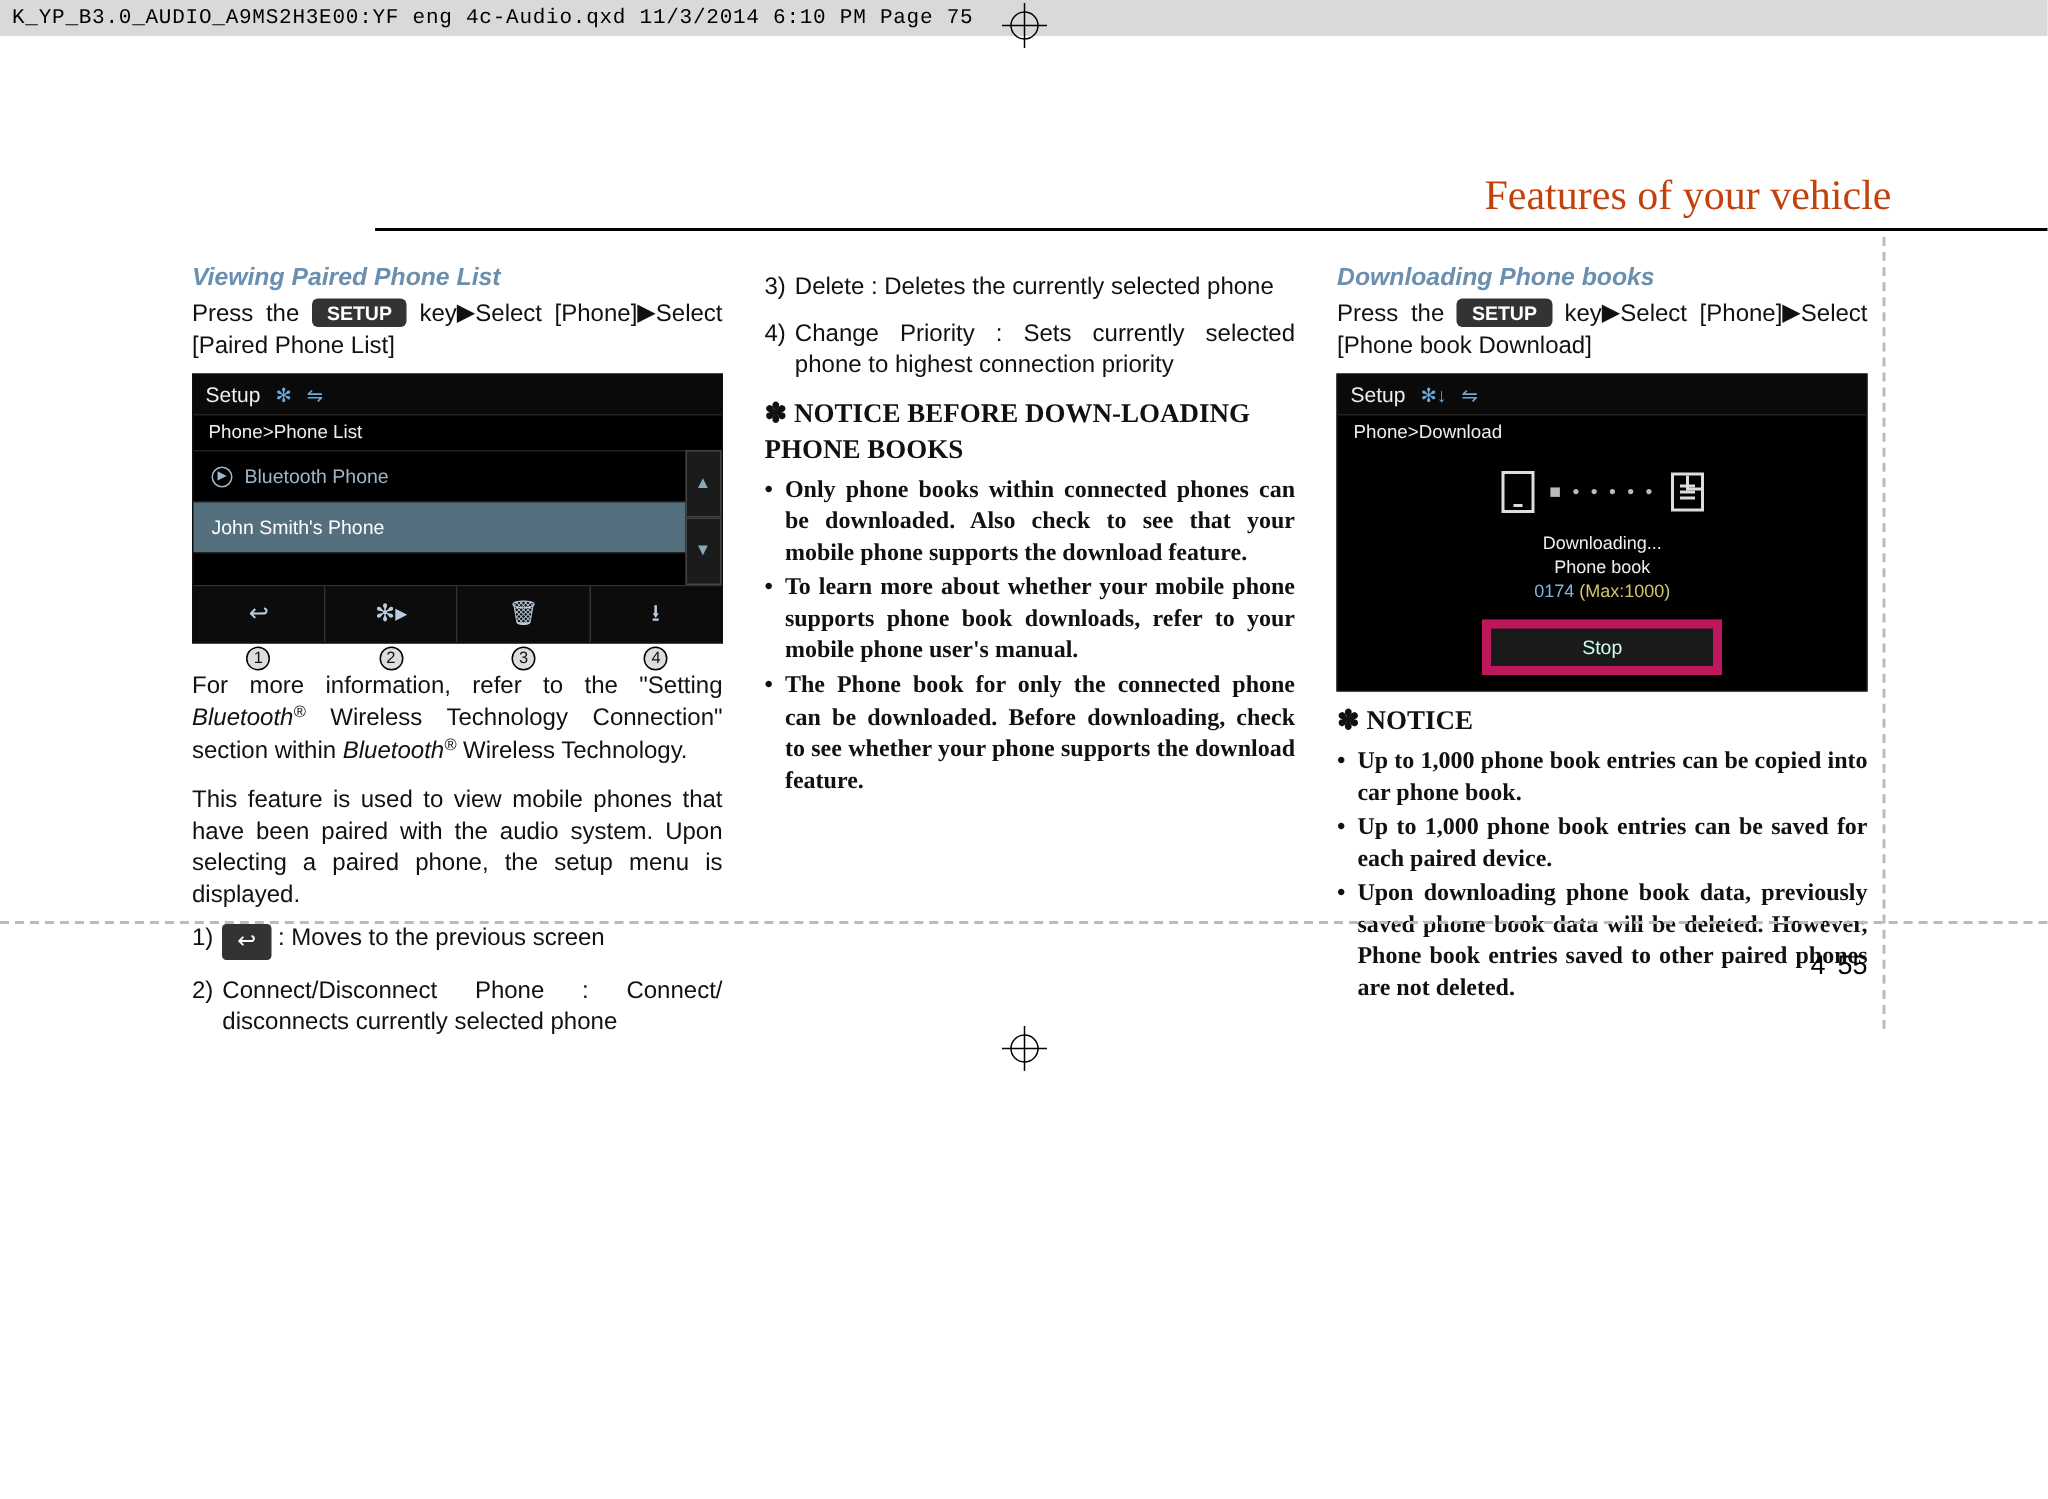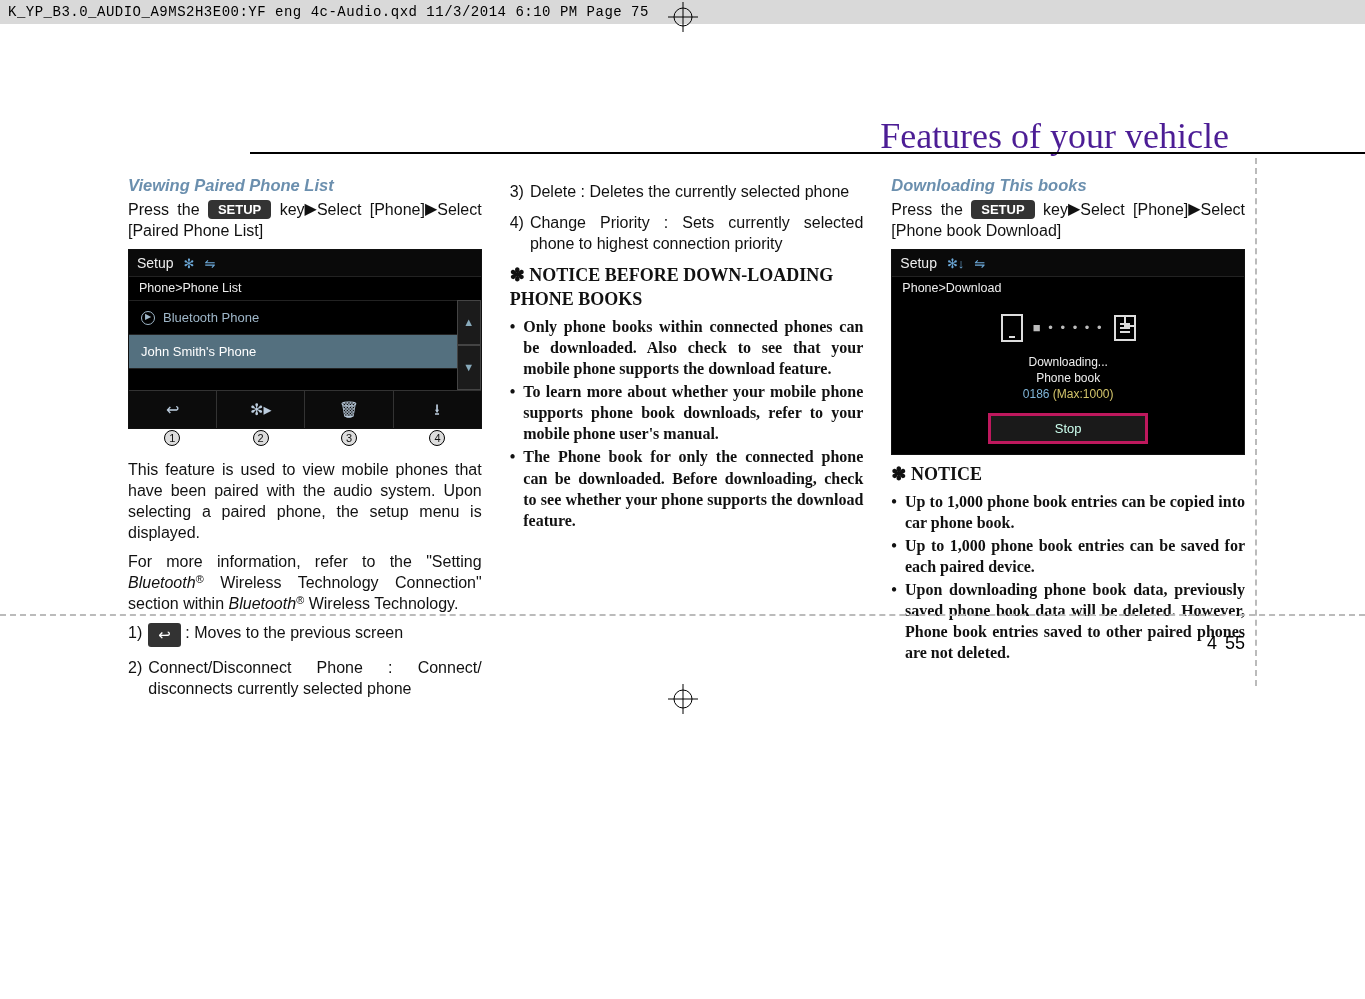--- a/index.html
+++ b/index.html
@@ -1,19 +1,19 @@
 <!DOCTYPE html>
 <html><head>
 <meta charset="utf-8">
 <style>
   * { margin: 0; padding: 0; box-sizing: border-box; }
   body { font-family: Arial, Helvetica, sans-serif; background: #fff; width: 1365px; height: 999px; position: relative; }
   .page { width: 1365px; height: 716px; padding: 0; position: relative; }
   .top-bar { position: absolute; top: 0; left: 0; right: 0; background: #d9d9d9; padding: 4px 8px; font-family: "Courier New", monospace; font-size: 14px; letter-spacing: 0.5px; }
-  .section-title { position: absolute; right: 136px; top: 115px; font-family: Georgia, "Times New Roman", serif; font-size: 36px; color: #4c1d95; }
+  .section-title { position: absolute; right: 104px; top: 115px; font-family: Georgia, "Times New Roman", serif; font-size: 28px; color: #c2410c; }
   .rule { position: absolute; right: 0; top: 152px; height: 2px; background: #000; width: 1115px; }
   .columns { position: absolute; top: 175px; left: 128px; right: 120px; display: flex; gap: 28px; }
   .col { flex: 1; font-size: 16px; line-height: 1.32; color: #111; }
   .sub-heading { color: #6b8fae; font-style: italic; font-weight: bold; margin-bottom: 2px; font-size: 16.5px; }
   .para { margin-bottom: 8px; }
   .key-pill { display: inline-block; background: #333; color: #fff; border-radius: 4px; padding: 1px 10px; font-size: 13px; font-weight: bold; vertical-align: 1px; }
   .tri { display: inline-block; transform: translateY(-1px); }
   .ital { font-style: italic; }
   .notice-title { font-family: Georgia, "Times New Roman", serif; font-size: 18px; font-weight: bold; margin: 8px 0 4px; }
   .star { font-family: Arial; }
@@ -51,21 +51,21 @@
   .dl-icons { display: inline-flex; align-items: center; gap: 10px; }
   .dev-icon { width: 22px; height: 28px; border: 2px solid #ddd; position: relative; }
   .dev-icon::after { content:""; position:absolute; bottom:2px; left:50%; width:6px; height:2px; background:#ddd; transform:translateX(-50%); }
   .dots { letter-spacing: 2px; color: #bbb; }
   .doc-icon { width: 22px; height: 26px; border: 2px solid #ddd; position: relative; }
   .doc-icon::before { content:""; position:absolute; top:0; right:0; width:8px;height:8px; border-left:2px solid #ddd; border-bottom:2px solid #ddd; }
   .doc-icon::after { content:""; position:absolute; top:6px; left:4px; right:4px; height:2px; background:#ddd; box-shadow: 0 4px 0 #ddd, 0 8px 0 #ddd; }
   .dl-text { margin-top: 8px; font-size: 12px; line-height: 1.35; }
   .dl-text .prog { color: #7fb5d8; }
   .dl-text .max { color: #d3c46a; }
-  .stop-btn { margin: 10px auto 0; width: 160px; background: #1a1a1a; border: 3px solid #be185d; padding: 4px 0; color: #cfe; font-size: 13px; }
+  .stop-btn { margin: 10px auto 0; width: 160px; background: #1a1a1a; border: 6px solid #be185d; padding: 4px 0; color: #cfe; font-size: 13px; }
 
   .page-num { position: absolute; right: 120px; bottom: 62px; font-size: 18px; }
   .page-num .chap { margin-right: 8px; }
   .dashed-h { position: absolute; left: 0; right: 0; bottom: 100px; border-top: 2px dashed #bbb; }
   .dashed-v { position: absolute; right: 108px; top: 158px; bottom: 30px; border-left: 2px dashed #bbb; }
 
   
   .reg-top { position: absolute; top: 2px; left: 50%; transform: translateX(-50%); display:flex; flex-direction:column; align-items:center; }
   .reg-top svg, .reg-bottom svg { display:block; }
   .reg-bottom { position: absolute; bottom: 2px; left: 50%; transform: translateX(-50%); }
@@ -131,24 +131,24 @@
         <div class="fbtn">⭳</div>
       </div>
     </div>
     <div class="circ-nums">
       <div class="c"><span class="circ">1</span></div>
       <div class="c"><span class="circ">2</span></div>
       <div class="c"><span class="circ">3</span></div>
       <div class="c"><span class="circ">4</span></div>
     </div>
 
-    <p class="para justify" style="margin-top:12px;">This feature is used to view mobile phones that have been paired with the audio system. Upon selecting a paired phone, the setup menu is displayed.</p>
     <p class="para justify">
       <span>For more information, refer to the "Setting </span><span class="ital">Bluetooth</span><span class="ital" style="font-size:11px;vertical-align:5px;">®</span><span> Wireless Technology Connection" section within </span><span class="ital">Bluetooth</span><span class="ital" style="font-size:11px;vertical-align:5px;">®</span><span> Wireless Technology.</span>
     </p>
+    <p class="para justify" style="margin-top:12px;">This feature is used to view mobile phones that have been paired with the audio system. Upon selecting a paired phone, the setup menu is displayed.</p>
 
     <ul class="num-list">
       <li>
         <span class="nnum">1)</span>
         <span class="ntext"><span class="back-pill">↩</span><span> : Moves to the previous screen</span></span>
       </li>
       <li>
         <span class="nnum">2)</span>
         <span class="ntext">Connect/Disconnect Phone : Connect/ disconnects currently selected phone</span>
       </li>
@@ -178,21 +178,21 @@
             <span class="btext">To learn more about whether your mobile phone supports phone book downloads, refer to your mobile phone user's manual.</span>
           </li>
       <li>
             <span class="bchar">•</span>
             <span class="btext">The Phone book for only the connected phone can be downloaded. Before downloading, check to see whether your phone supports the download feature.</span>
           </li>
     </ul>
   </div>
 
   <div class="col">
-    <div class="sub-heading">Downloading This books</div>
+    <div class="sub-heading">Downloading Phone books</div>
     <p class="para">
       <span>Press the </span>
       <span class="key-pill">SETUP</span>
       <span> key</span><span class="tri">▶</span><span>Select [Phone]</span><span class="tri">▶</span><span>Select [Phone book Download]</span>
     </p>
 
     <div class="shot">
       <div class="shot-head">
         <span class="sh-title">Setup</span>
         <span class="sh-icon">✻↓</span>
@@ -201,21 +201,21 @@
       <div class="shot-crumb">Phone&gt;Download</div>
       <div class="dl-body">
         <div class="dl-icons">
           <span class="dev-icon"></span>
           <span class="dots">■ • • • • •</span>
           <span class="doc-icon"></span>
         </div>
         <div class="dl-text">
           <div>Downloading...</div>
           <div>Phone book</div>
-          <div><span class="prog">0186</span> <span class="max">(Max:1000)</span></div>
+          <div><span class="prog">0174</span> <span class="max">(Max:1000)</span></div>
         </div>
         <div class="stop-btn">Stop</div>
       </div>
     </div>
 
 
     <div class="notice-title"><span class="star">✽</span> <span>NOTICE</span></div>
     <ul class="bullet-list serif-body">
       <li>
             <span class="bchar">•</span>

